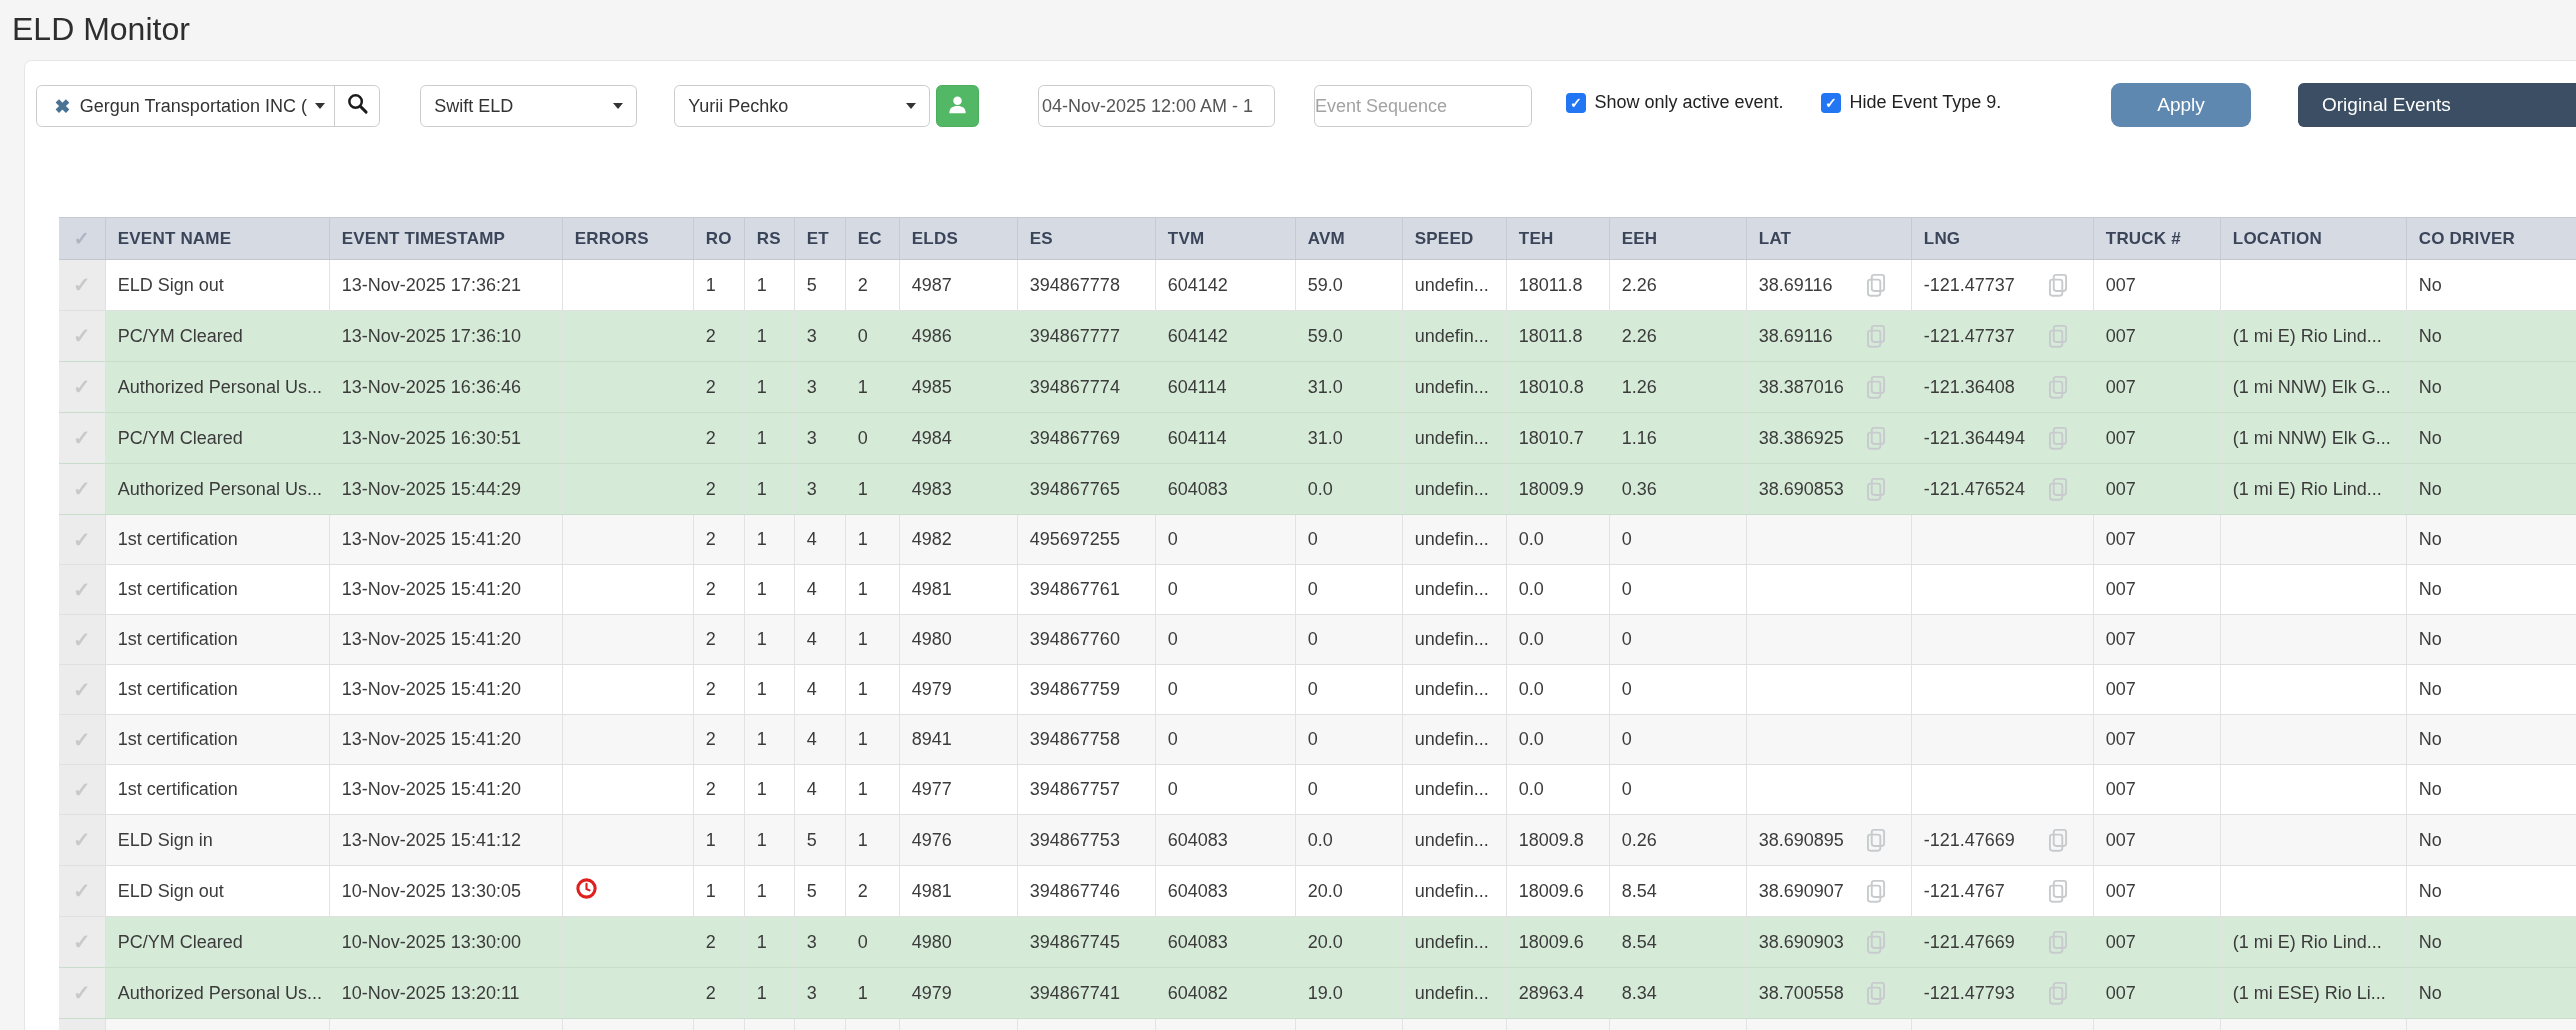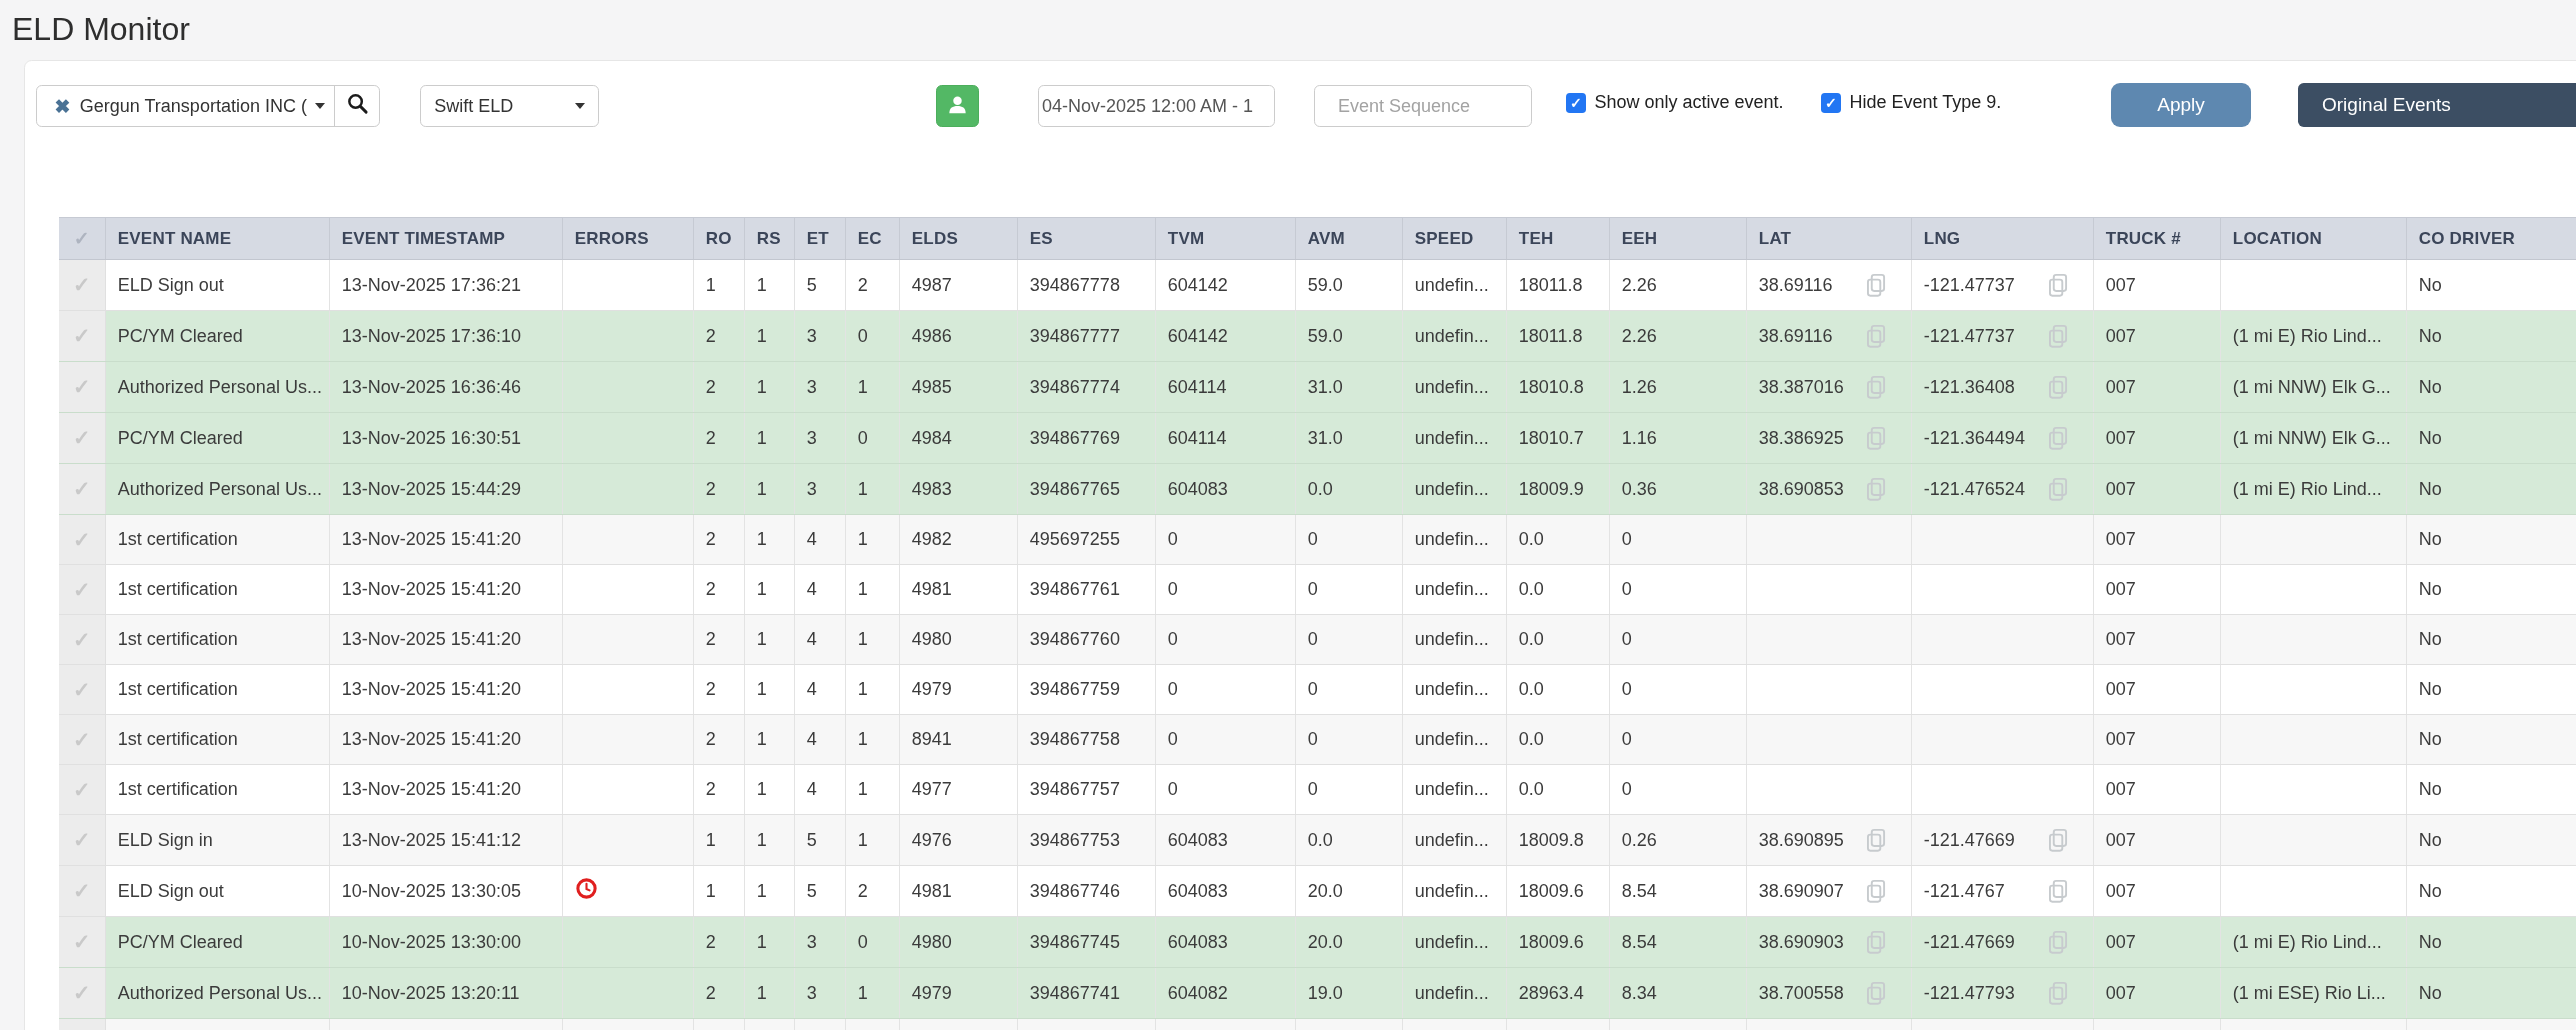--- a/index.html
+++ b/index.html
@@ -15,27 +15,27 @@
   .toolbar { position:absolute; left:0; top:0; width:100%; height:96px; }
   .ctl { position:absolute; top:24px; height:42px; background:#fff; border:0.9px solid #cccccc; border-radius:5.7px; display:flex; align-items:center; font-size:18px; color:#333; }
 
   .company-group { left:11.4px; width:344px; padding:0; }
   .company-tag { display:flex; align-items:center; width:297px; height:100%; padding:0 9.5px 0 17px; overflow:hidden; white-space:nowrap; }
   .x-icon { color:#4a7295; font-weight:bold; font-size:19px; margin-right:9.5px; cursor:pointer; }
   .tag-text { overflow:hidden; white-space:nowrap; }
   .caret { width:0; height:0; border-left:5.7px solid transparent; border-right:5.7px solid transparent; border-top:6.6px solid #333; margin-left:7.6px; flex:0 0 auto; }
   .search-btn { width:45px; height:100%; border-left:0.9px solid #cccccc; display:flex; align-items:center; justify-content:center; cursor:pointer; }
 
-  .select-eld { left:395px; width:179px; padding:0 13.3px; justify-content:space-between; cursor:pointer; }
+  .select-eld { left:395px; width:217px; padding:0 13.3px; justify-content:space-between; cursor:pointer; }
   .select-driver { left:649px; width:256px; padding:0 13.3px; justify-content:space-between; cursor:pointer; }
 
   .driver-btn { position:absolute; left:911px; top:24px; width:43px; height:42px; background:#53b865; border:0.9px solid #4cae5c; border-radius:5.7px; display:flex; align-items:center; justify-content:center; cursor:pointer; }
 
   .date-input { left:1013px; width:237px; padding:0 3px; color:#555; white-space:nowrap; overflow:hidden; }
-  .seq-input { left:1289px; width:218px; padding:0 23px; color:#a3a3a3; }
+  .seq-input { left:1289px; width:218px; padding:0 0; color:#a3a3a3; }
 
   .chk-wrap { position:absolute; top:31px; display:flex; align-items:center; cursor:pointer; }
   .chk-wrap.first { left:1541px; }
   .chk-wrap.second { left:1796px; }
   .chk-box { width:20px; height:20px; background:#2276f3; border-radius:3.8px; color:#fff; font-size:14.2px; font-weight:bold; display:flex; align-items:center; justify-content:center; margin-right:8.5px; flex:0 0 auto; }
   .chk-label { font-size:18px; color:#222; white-space:nowrap;text-align:right; }
 
   .btn { position:absolute; top:22px; height:44px; border:none; border-radius:9px; color:#fff; font-size:19px; font-family:"Liberation Sans", sans-serif; cursor:pointer; }
   .btn-apply { left:2086px; width:140px; background:#5e88b0; }
   .btn-original { left:2273px; width:285px; background:#3c4e63; text-align:left; padding-left:24px; border-radius:5.7px; }
@@ -74,20 +74,24 @@
             </svg>
         </span>
       </div>
     </div>
 
     <div class="ctl select-eld">
       <span>Swift ELD</span>
       <span class="caret"></span>
     </div>
 
+    <div class="ctl select-driver">
+      <span>Yurii Pechko</span>
+      <span class="caret"></span>
+    </div>
 
     <div class="driver-btn">
       <span>
         <svg width="25" height="25" viewBox="0 0 26 26">
             <circle cx="13" cy="9" r="4.4" fill="#fff"></circle>
             <path d="M4.5 22 C4.5 16.5 8 14.5 13 14.5 C18 14.5 21.5 16.5 21.5 22 Z" fill="#fff"></path>
           </svg>
       </span>
     </div>
 

